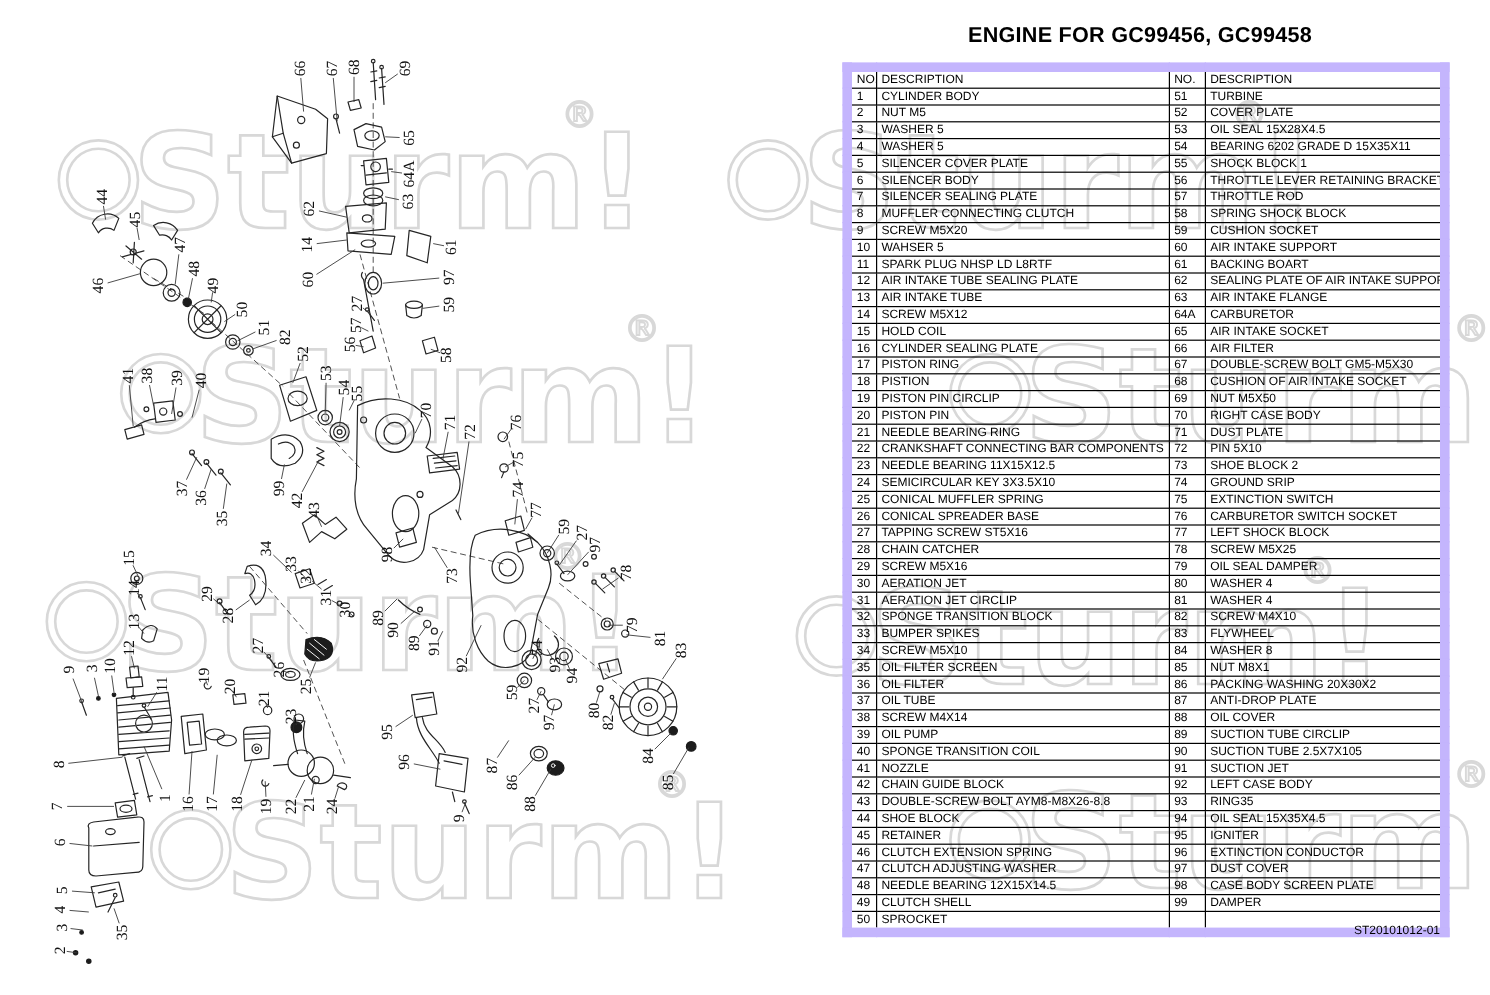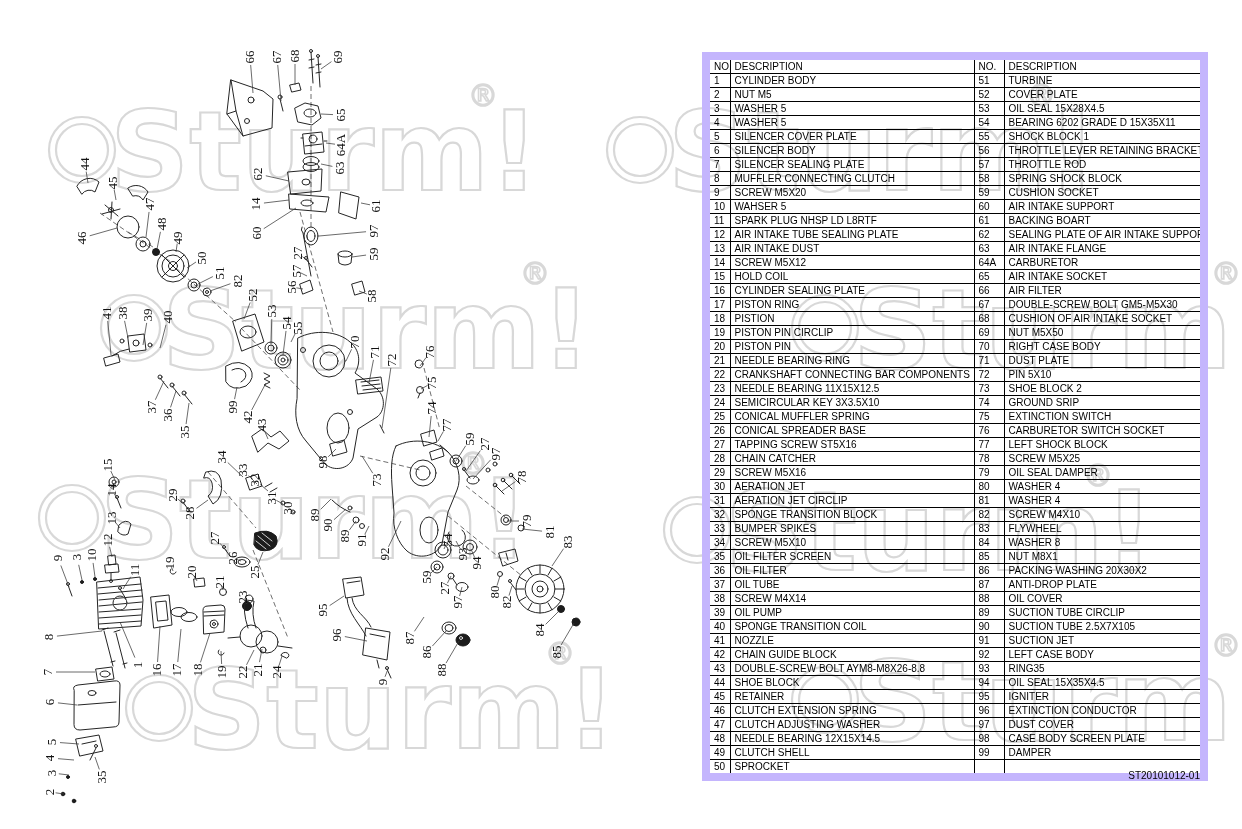--- a/index.html
+++ b/index.html
@@ -612,20 +612,21 @@
         <text x="222" y="676" class="callout" transform="rotate(-90 222 672)">19</text>
         <line x1="246.57770876399965" y1="664.8445824720006" x2="254" y2="650" class="leader"></line>
         <text x="243" y="676" class="callout" transform="rotate(-90 243 672)">22</text>
         <line x1="259.49689686311996" y1="662.1412914686202" x2="262" y2="649" class="leader"></line>
         <text x="258" y="674" class="callout" transform="rotate(-90 258 670)">21</text>
         <line x1="279" y1="665.6" x2="282" y2="656" class="leader"></line>
         <text x="277" y="676" class="callout" transform="rotate(-90 277 672)">24</text>
       </g>
   </svg>
 
+  <div class="title">ENGINE FOR GC99456, GC99458</div>
 
   <table class="parts">
     <colgroup>
       <col style="width:24px">
         <col style="width:244px">
         <col style="width:30px">
         <col style="width:200px">
     </colgroup>
     <thead>
       <tr>
@@ -703,21 +704,21 @@
           <td>BACKING BOART</td>
         </tr>
         <tr>
           <td>12</td>
           <td>AIR INTAKE TUBE SEALING PLATE</td>
           <td>62</td>
           <td>SEALING PLATE OF AIR INTAKE SUPPORT</td>
         </tr>
         <tr>
           <td>13</td>
-          <td>AIR INTAKE DUST</td>
+          <td>AIR INTAKE TUBE</td>
           <td>63</td>
           <td>AIR INTAKE FLANGE</td>
         </tr>
         <tr>
           <td>14</td>
           <td>SCREW M5X12</td>
           <td>64A</td>
           <td>CARBURETOR</td>
         </tr>
         <tr>

